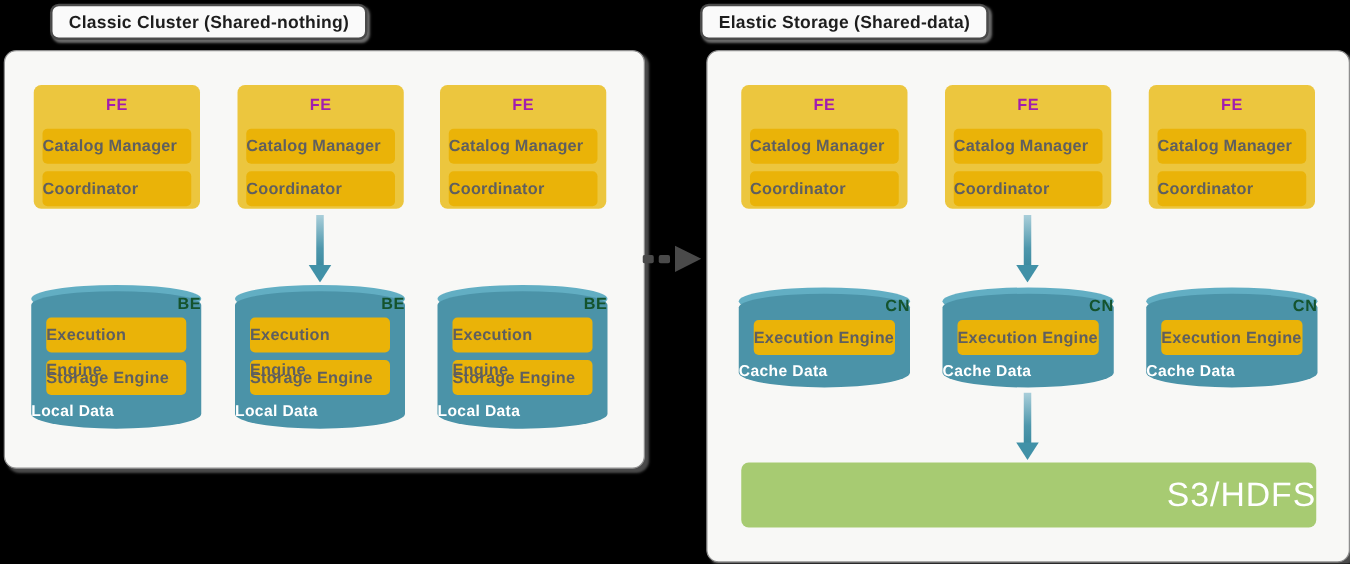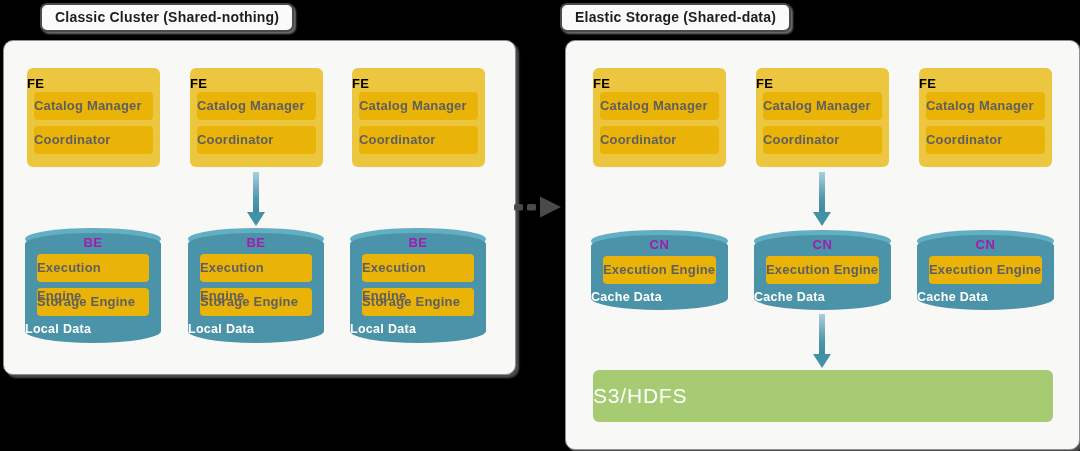--- a/index.html
+++ b/index.html
@@ -35,26 +35,26 @@
     box-shadow: 3px 3px 2px rgba(150,150,150,0.5);
   }
   .fe-node {
     position: absolute;
     width: 133px;
     height: 99px;
     background: #ecc63e;
     border-radius: 6px;
   }
   .fe-label {
-    text-align: left;
+    text-align: center;
     font-size: 13px;
     line-height: 13px;
     font-weight: bold;
-    color: #000000;
-    padding: 9px 0 2px 0;
+    color: #a21caf;
+    padding: 9px 0 13px 0;
     letter-spacing: 0.4px;
   }
   .chip {
     background: #eab308;
     border-radius: 4px;
     height: 28px;
     line-height: 28px;
     text-align: left;
     font-size: 13px;
     font-weight: bold;
@@ -71,46 +71,46 @@
     border-radius: 50%;
   }
   .cyl-body {
     position: absolute;
     left: 0; right: 0; top: 5px; bottom: 0;
     background: #4b93a8;
     border-radius: 50% 50% 50% 50% / 11px 11px 12px 12px;
   }
   .cyl-content { position: relative; z-index: 1; }
   .cyl-label {
-    text-align: center;
+    text-align: right;
     font-size: 13px;
     line-height: 13px;
     font-weight: bold;
-    color: #a21caf;
+    color: #14532d;
     padding: 8px 0 5px 0;
     letter-spacing: 0.5px;
   }
   .cylinder .chip { margin: 0 12px 6px 12px; }
   .cyl-footer {
     text-align: left;
     font-size: 12.5px;
     font-weight: bold;
     color: #ffffff;
     letter-spacing: 0.3px;
   }
   .varrow { position: absolute; width: 20px; height: 54px; }
   .harrow { position: absolute; width: 48px; height: 22px; }
   .green-box {
     position: absolute;
     background: #a7cb72;
     border-radius: 6px;
     color: #ffffff;
-    font-size: 21px;
+    font-size: 27px;
     letter-spacing: 0.8px;
-    text-align: left;
+    text-align: right;
     line-height: 52px;
   }
 </style>
 </head>
 <body>
 
 <div class="canvas">
 
   <svg width="0" height="0" style="position:absolute">
     <defs>

